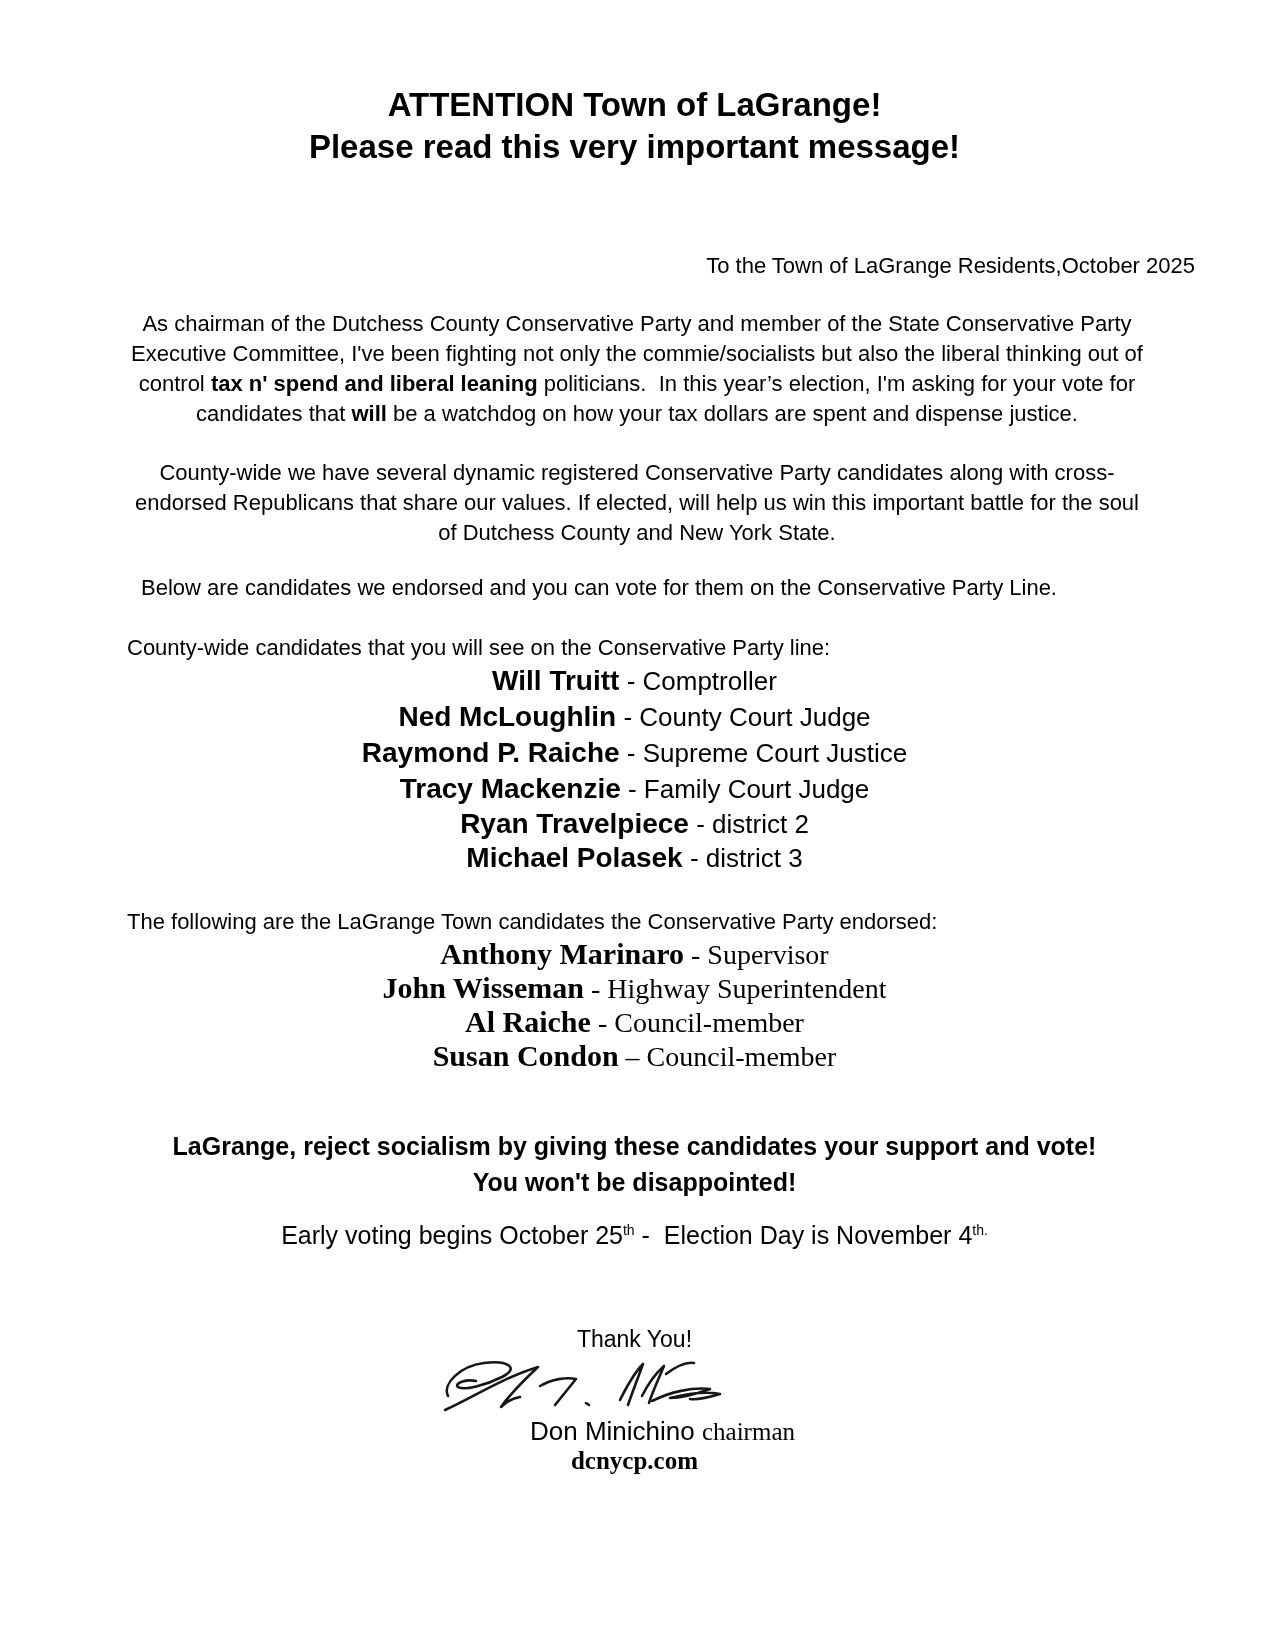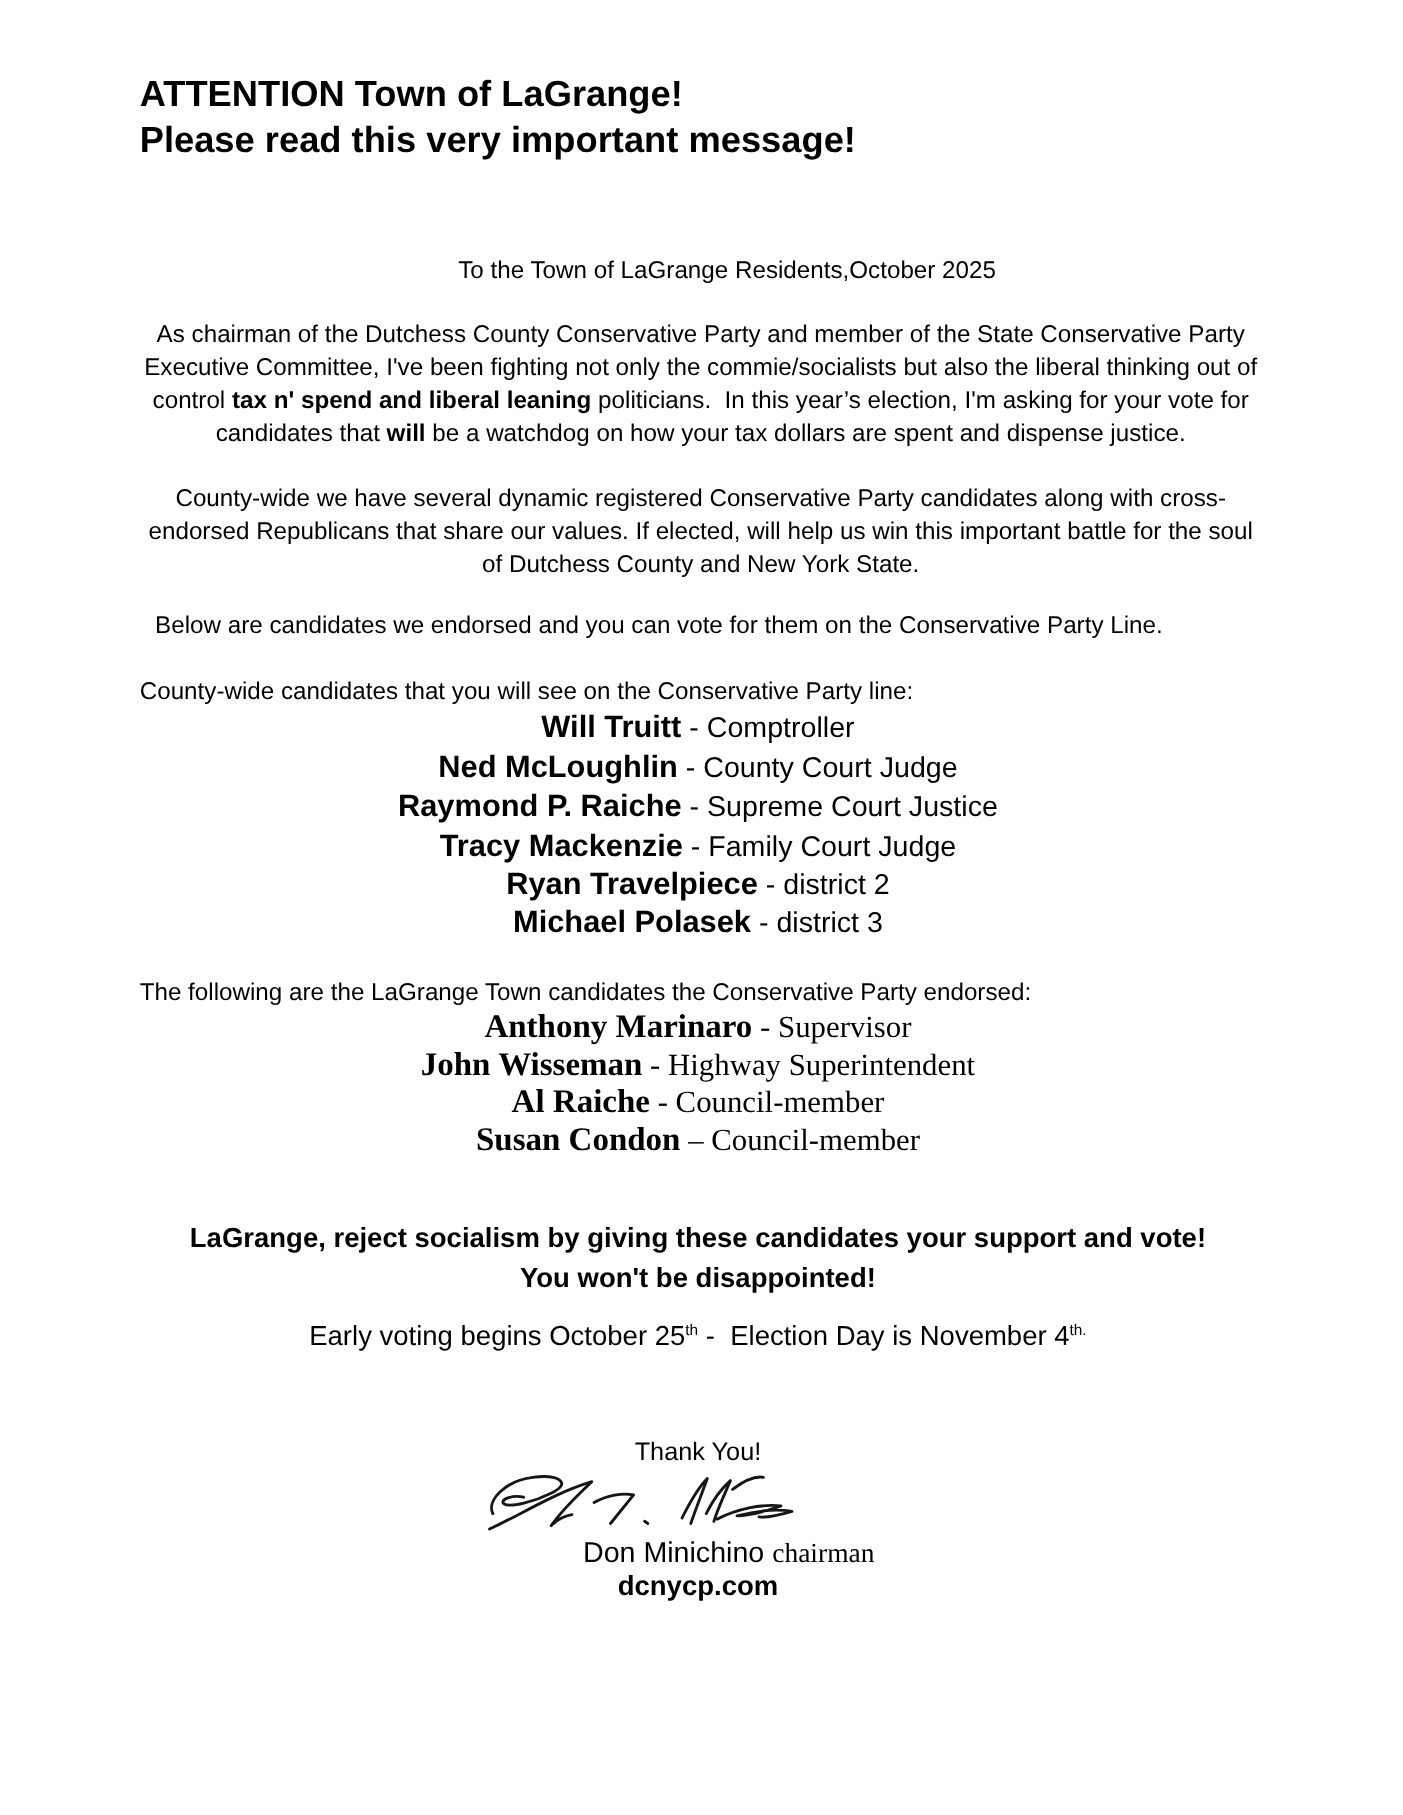--- a/index.html
+++ b/index.html
@@ -11,28 +11,29 @@
     background:#ffffff;
     color:#000000;
     font-family:"Liberation Sans",sans-serif;
     font-size:22px;
     box-sizing:border-box;
     padding:64px 80px 0 127px;
     overflow:hidden;
   }
   .heading{
     width:1015px;
-    text-align:left;
+    text-align:center;
     font-weight:bold;
     font-size:33px;
     line-height:42px;
+    margin-top:20px;
   }
   .salutation-row{
     display:flex;
-    justify-content:center;
+    justify-content:flex-end;
     align-items:flex-start;
     margin-top:82px;
     line-height:31px;
   }
   .para{width:1020px;line-height:30px;margin-top:28px;text-align:center;}
   .para.second{margin-top:29px;}
   .below-note{width:1020px;line-height:30px;margin-top:25px;padding-left:14px;}
   .section-intro{width:1020px;line-height:30px;}
   .cw-intro{margin-top:30px;}
   .leg-intro{margin-top:24px;}
@@ -44,21 +45,21 @@
   .cand.town{font-family:"Liberation Serif",serif;font-size:28px;line-height:33px;text-align:center;}
   .cand.town .nm{font-size:30px;}
   .cta{margin-top:55px;font-weight:bold;font-size:25px;line-height:36px;}
   .early{margin-top:18px;font-size:25px;line-height:34px;}
   .early sup{font-size:14px;line-height:0;vertical-align:super;}
   .thanks{margin-top:72px;font-size:23px;line-height:30px;}
   .sig-wrap{height:62px;}
   .sig-wrap svg{display:block;margin:0 auto;transform:translateX(-45px);}
   .signer{font-size:26px;line-height:30px;transform:translateX(28px);}
   .signer .title{font-family:"Liberation Serif",serif;font-size:25px;}
-  .site{font-family:Liberation Sans, sans-serif;font-weight:bold;font-size:25px;line-height:28px;}
+  .site{font-family:Liberation Serif, serif;font-weight:bold;font-size:25px;line-height:28px;}
 </style>
 </head>
 <body>
 
 <div class="page">
 
   <div class="heading">
     <div>ATTENTION Town of LaGrange!</div>
     <div>Please read this very important message!</div>
   </div>

